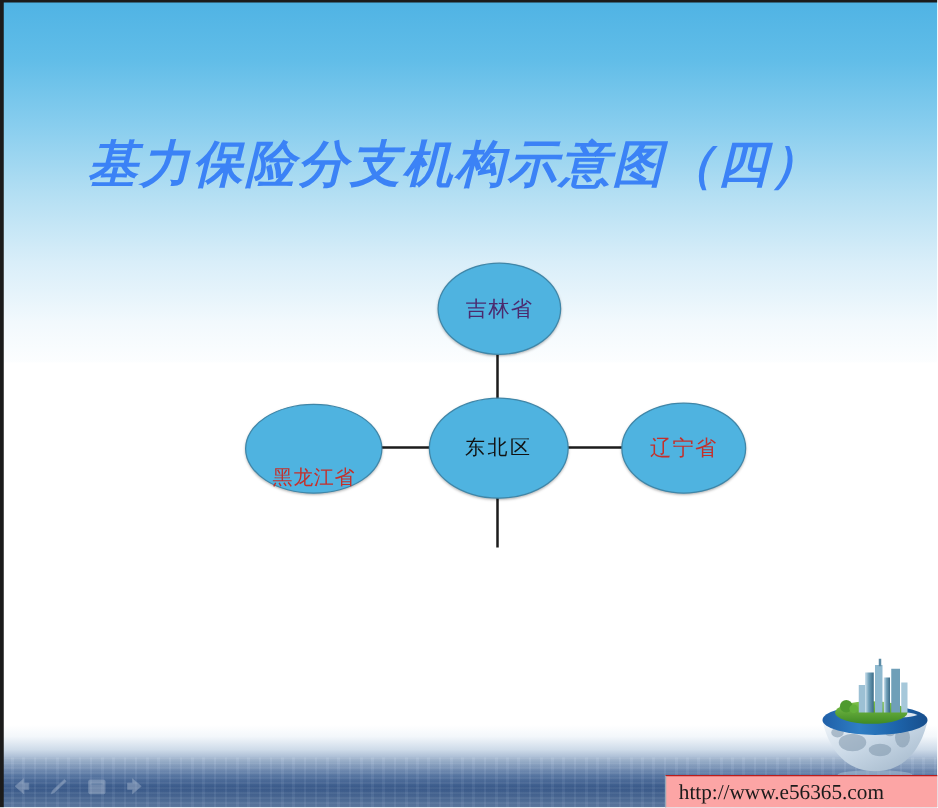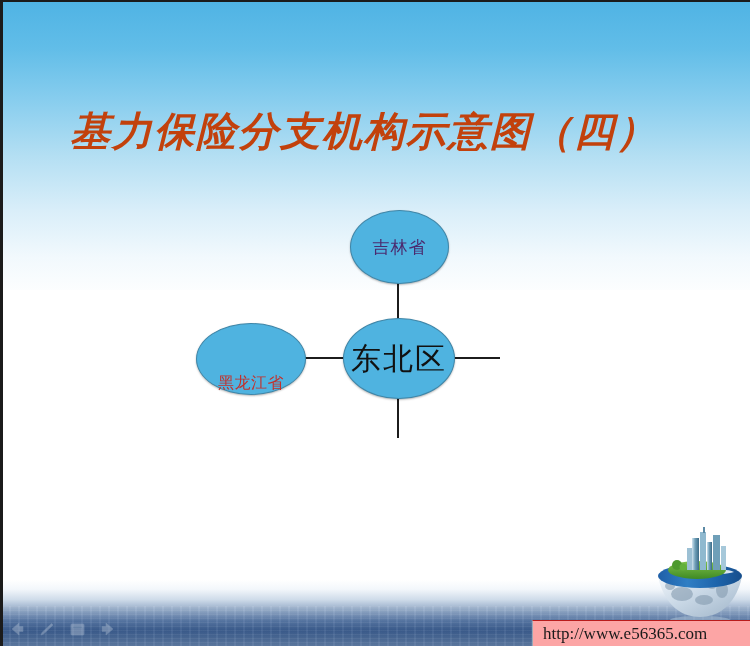--- a/index.html
+++ b/index.html
@@ -82,21 +82,21 @@
 
   
   .title {
     position: absolute;
     left: 70px;
     top: 104px;
     font-size: 40px;
     font-weight: bold;
     font-style: italic;
     letter-spacing: 2px;
-    color: #c2410c;
+    color: #3b82f6;
     white-space: nowrap;
     font-family: Liberation Mono, monospace;
   }
 
   
   .diagram {
     position: absolute;
     left: 0; top: 0;
     width: 750px; height: 646px;
   }
@@ -115,21 +115,21 @@
     justify-content: center;
     text-align: right;
     line-height: 1;
   }
   .node-label {
     white-space: nowrap;
     font-family: "Liberation Serif", "DejaVu Serif", serif;
   }
 
   .node-center { left: 343px; top: 318px; width: 110px; height: 79px; }
-  .node-center .node-label { font-size: 30px; color: #111111; letter-spacing: 2px; }
+  .node-center .node-label { font-size: 16px; color: #111111; letter-spacing: 2px; }
 
   .node-top { left: 350px; top: 210px; width: 97px; height: 72px; }
   .node-top .node-label { font-size: 17px; color: #4b2a6e; letter-spacing: 1px; }
 
   .node-bottom { left: 349px; top: 434px; width: 98px; height: 73px; }
   .node-bottom .node-label { font-size: 21px; color: #7d2b8c; letter-spacing: 1px; }
 
   .node-left { left: 196px; top: 323px; width: 108px; height: 70px; }
   .node-left .node-label { font-size: 16px; color: #c4302b; letter-spacing: 0.5px; margin-top: 48px; }
 
@@ -208,20 +208,23 @@
     </div>
 
     <div class="node node-left">
       <span class="node-label">黑龙江省</span>
     </div>
 
     <div class="node node-center">
       <span class="node-label">东北区</span>
     </div>
 
+    <div class="node node-right">
+      <span class="node-label">辽宁省</span>
+    </div>
 
   </div>
 
   <div class="globe">
     <svg viewBox="0 0 104 100" width="104" height="100">
       <defs>
         <linearGradient id="gWater" x1="0" y1="0" x2="1" y2="0">
           <stop offset="0%" stop-color="#1f5fa8"></stop>
           <stop offset="35%" stop-color="#2f7ec4"></stop>
           <stop offset="70%" stop-color="#1d64ab"></stop>

